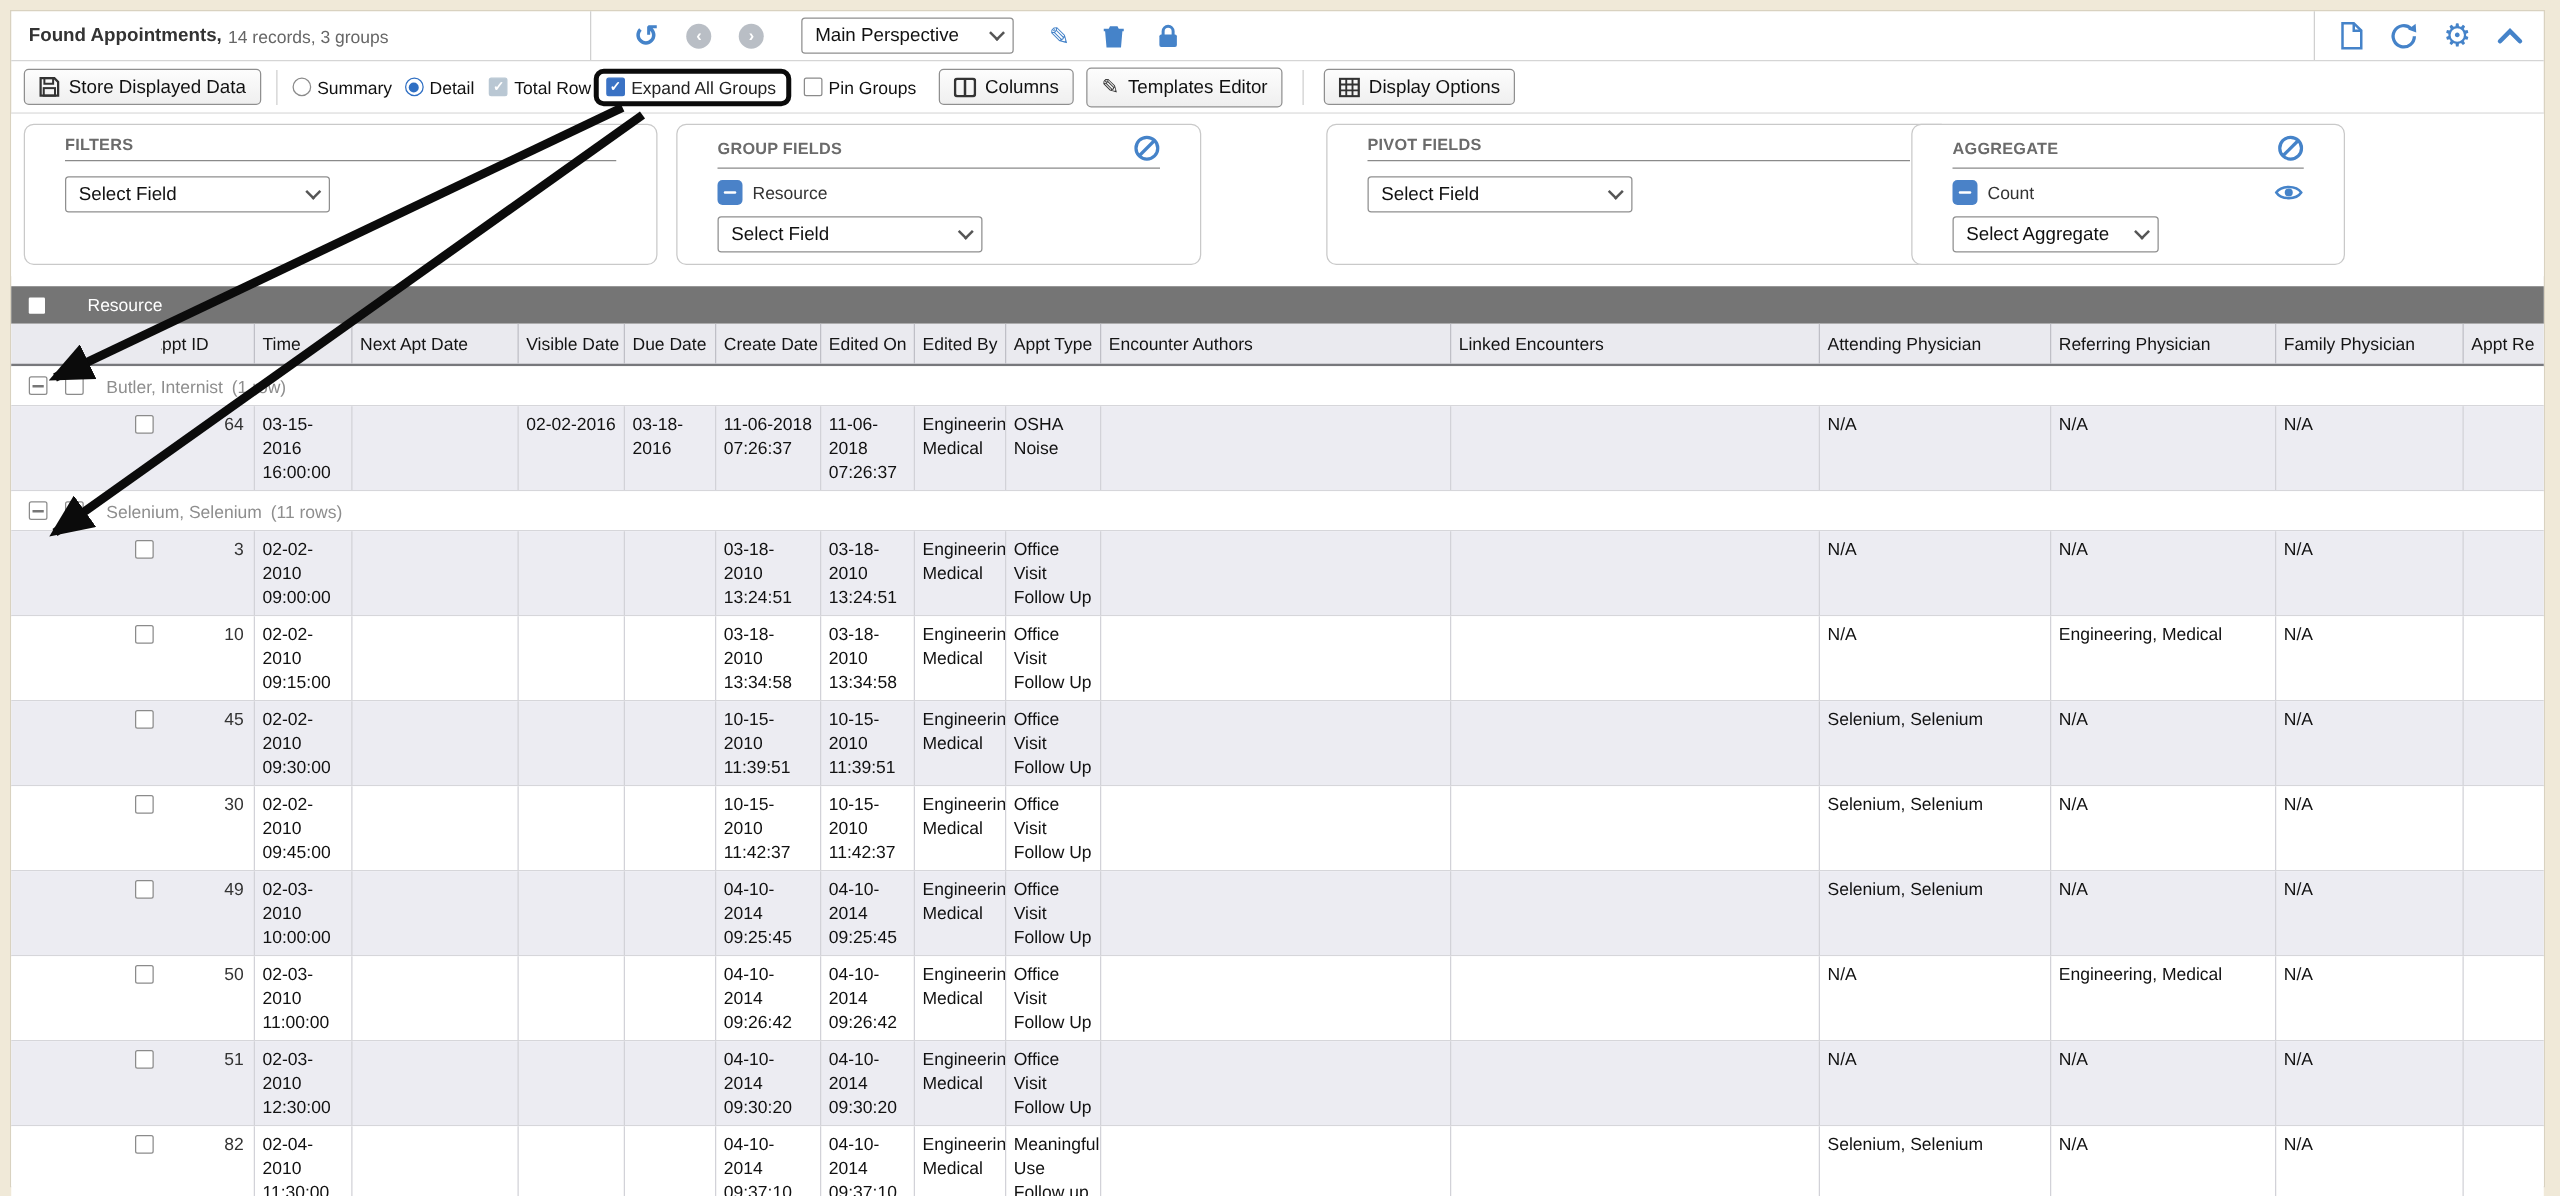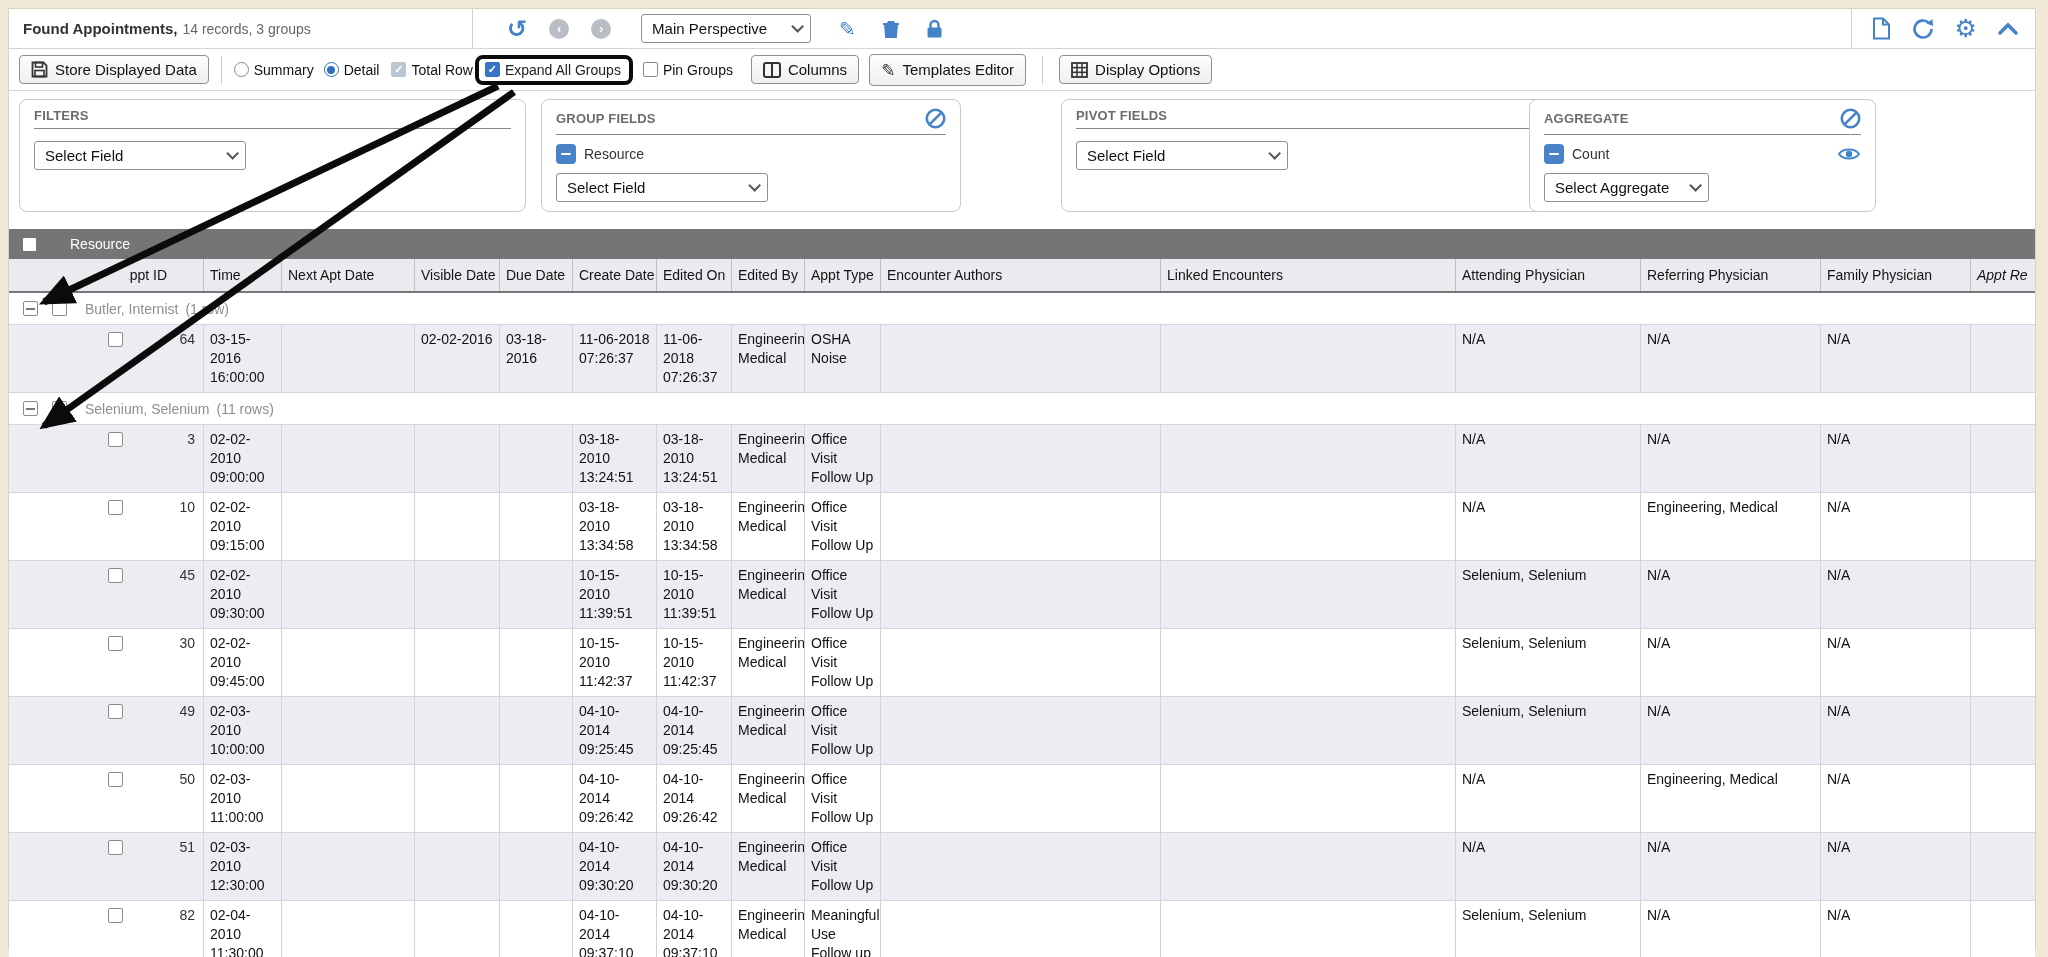--- a/index.html
+++ b/index.html
@@ -44,42 +44,42 @@
   .radio.checked { border-color:#2f6fc3; }
   .radio.checked::after { content:""; position:absolute; inset:2.5px; border-radius:50%; background:#2f6fc3; }
   .cb { width:15px; height:15px; border:1.5px solid #8b8b8b; border-radius:2px; background:#fff; flex:none;
         display:inline-flex; align-items:center; justify-content:center; color:#fff; font-size:11px; font-weight:bold; }
   .cb.checked-blue { background:#3a72c4; border-color:#3a72c4; }
   .cb.checked-grey { background:#b9c7d3; border-color:#b9c7d3; }
   .cb.dash::after { content:""; width:9px; height:2px; background:#777; }
   .expand-box { display:inline-flex; align-items:center; gap:5px; border:4px solid #0b0b0b; border-radius:8px; padding:3px 8px 3px 6px; margin-left:2px; cursor:pointer; }
   
   .panels { position:relative; height:130px; background:#fff; }
-  .panel { position:absolute; top:8px; height:113px; border:1px solid #c9c9c9; border-radius:8px; background:#fff; padding:8px 14px; }
+  .panel { position:absolute; top:8px; height:113px; border:1px solid #c9c9c9; border-radius:8px; background:#fff; padding:8px 32px; }
   .panel-hd { display:flex; align-items:center; justify-content:space-between; border-bottom:1px solid #8a8a8a; padding-bottom:5px; }
   .panel-title { font-size:13px; font-weight:bold; color:#6b6b6b; letter-spacing:.2px; }
   .chip-row { display:flex; align-items:center; gap:8px; margin-top:9px; }
   .chip-minus { width:20px; height:20px; border-radius:4px; background:#4a82c8; display:inline-flex; align-items:center; justify-content:center; cursor:pointer; }
   .chip-minus::after { content:""; width:10px; height:2.5px; background:#fff; border-radius:1px; }
   .chip-label { font-size:14px; color:#333; }
   .panel .select { width:212px; }
   .mt12 { margin-top:12px; }
   .mt9 { margin-top:9px; }
   .eye { margin-left:auto; cursor:pointer; }
   
   .tablewrap { margin-top:8px; }
   .cols { display:grid; grid-template-columns:120px 75px 78px 133px 85px 73px 84px 75px 73px 76px 280px 295px 185px 180px 150px minmax(66px,1fr); }
   .groupbar { height:30px; background:#757575; display:flex; align-items:center; color:#fff; }
   .groupbar .cb { width:13px; height:13px; border:none; background:#fff; margin-left:14px; border-radius:1px; }
   .groupbar-label { margin-left:34px; font-size:14px; }
   .thead-row { height:34px; background:#eaeaef; border-bottom:2px solid #77787c; }
   .th { display:flex; align-items:center; padding:0 6px; font-size:14px; color:#141414; border-right:1px solid #bfbfc6; overflow:hidden; white-space:nowrap; cursor:pointer; }
   .th.c-sel, .td.c-sel { border-right:none; }
   .th.c-id { justify-content:flex-end; padding-right:36px; }
-  .th:last-child { border-right:none;font-style:italic; }
+  .th:last-child { border-right:none; }
   .group-row { height:32px; background:#fff; border-bottom:1px solid #d6d6da; display:flex; align-items:center; }
   .group-row .toggle { margin-left:14px; cursor:pointer; }
   .group-row .cb2 { margin-left:14px; cursor:pointer; }
   .group-row .glabel { margin-left:18px; color:#8e8e8e; font-size:14px; }
   .trow { min-height:66px; background:#fff; border-bottom:1px solid #d6d6da; }
   .trow.alt { background:#ececf2; }
   .td { padding:5px 6px; font-size:14px; line-height:19px; color:#111; border-right:1px solid #d2d2d8; overflow:hidden; }
   .td:last-child { border-right:none; }
   .td.c-sel { display:flex; justify-content:flex-end; align-items:flex-start; padding:7px 6px 0 0; }
   .td.c-id { text-align:right; padding-right:8px; }

